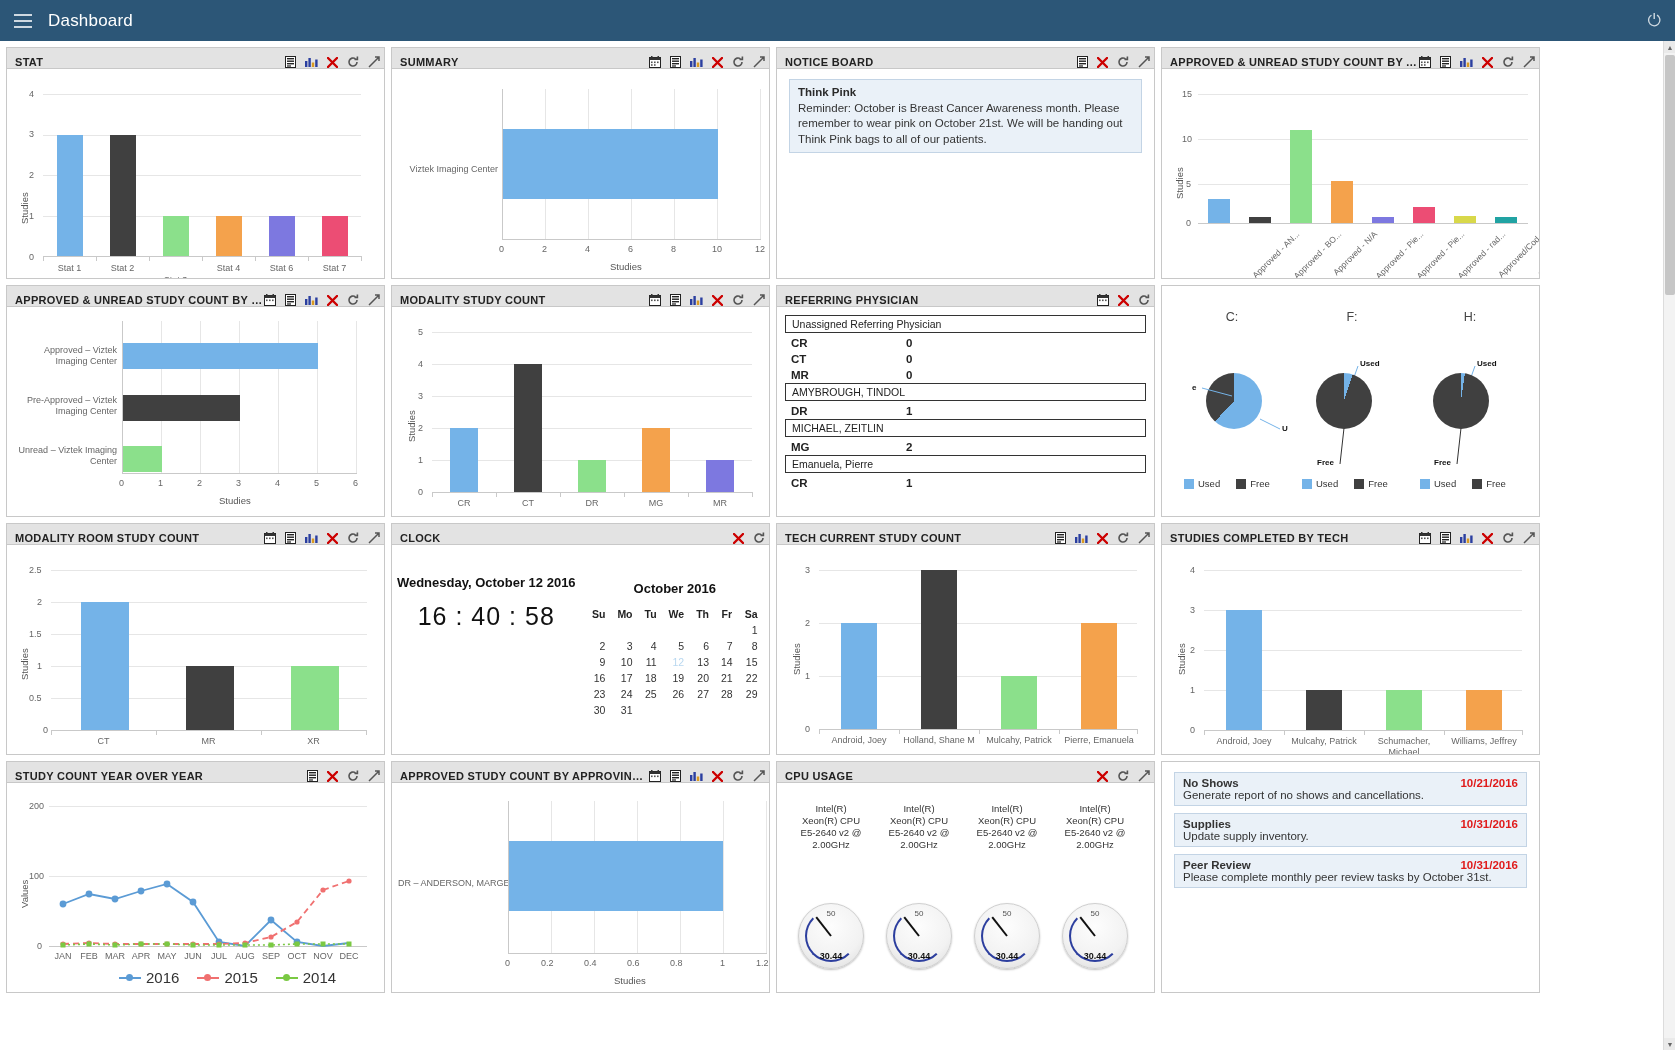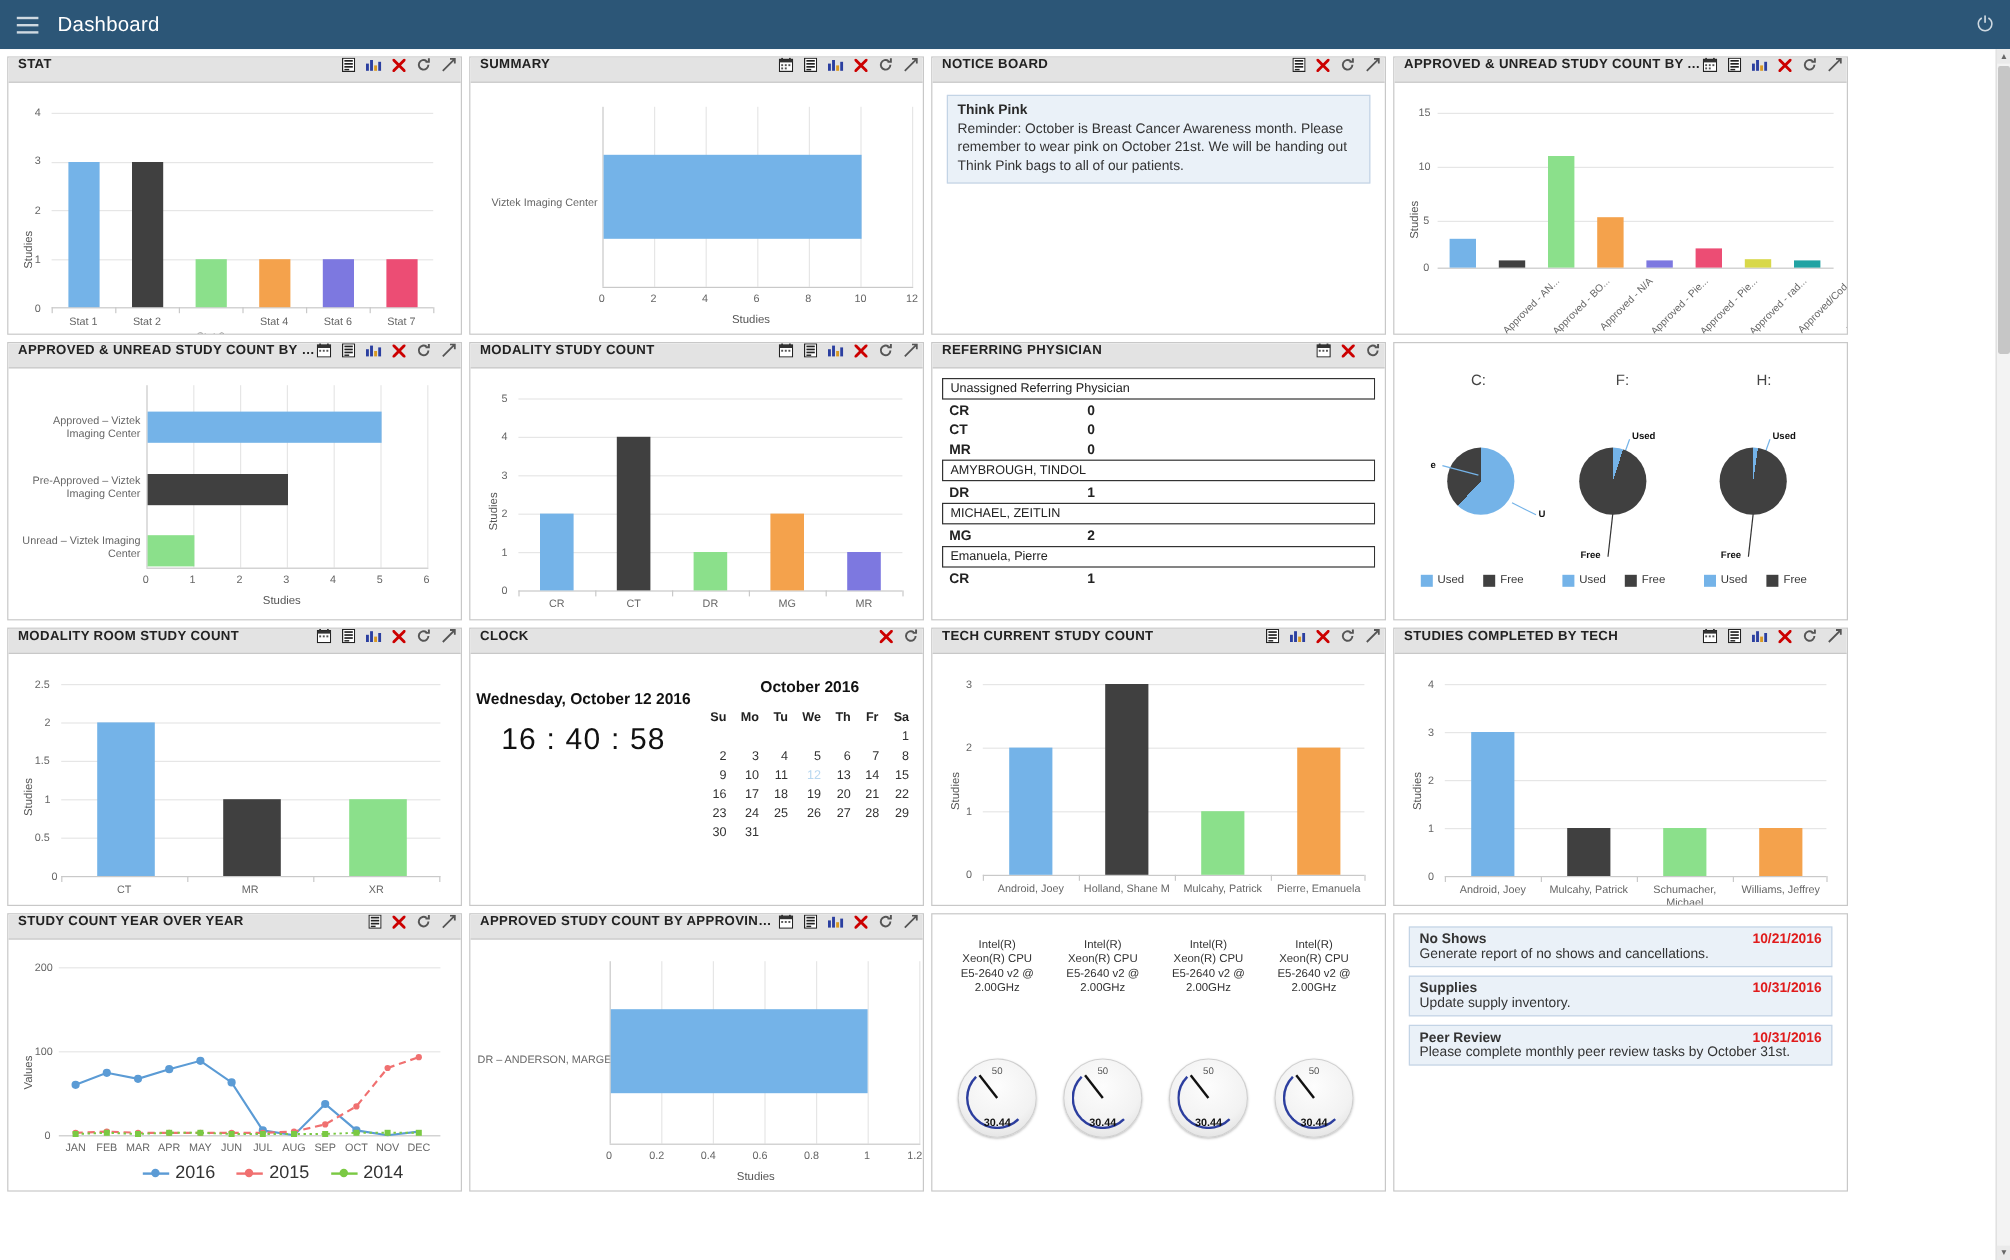--- a/index.html
+++ b/index.html
@@ -36,21 +36,21 @@
     overflow:hidden;
   }
   .panel {
     border:1px solid #c8c8c8;
     background:#fff;
     display:flex; flex-direction:column;
     overflow:hidden;
   }
   .panel-head {
     height:21px; background:#e3e3e3; border-bottom:1px solid #c8c8c8;
-    display:flex; align-items:flex-start; padding:0 4px 0 8px;
+    display:flex; align-items:flex-end; padding:0 4px 0 8px;
     flex:0 0 auto;
   }
   .panel-title {
     font-size:11px; font-weight:bold; letter-spacing:.3px; color:#222;
     white-space:nowrap; overflow:hidden; text-overflow:ellipsis;
     text-transform:uppercase;
   }
   .panel-tools { margin-left:auto; display:flex; align-items:center; gap:9px; }
   .tool { cursor:pointer; line-height:1; display:inline-flex; }
   .tool svg { display:block; }
@@ -96,21 +96,21 @@
   }
   .rp-row { display:flex; padding:2px 6px; font-size:11.5px; color:#222; }
   .rp-row .k { width:115px; font-weight:bold;}
   .rp-row .v { font-weight:bold;}
 
   
   .clock-wrap { position:absolute; inset:0; display:flex; }
   .clock-left { width:50%; text-align:center; padding-top:30px;}
   .clock-date { font-weight:bold; font-size:13px; color:#111; line-height:1.25;}
   .clock-time { font-size:25px; color:#111; margin-top:11px; letter-spacing:1px;}
-  .cal { width:50%; padding-top:20px; }
+  .cal { width:50%; padding-top:36px; }
   .cal-title { text-align:center; font-weight:bold; font-size:13px; color:#111;}
   .cal table { margin:10px auto 0; border-collapse:collapse; }
   .cal th { font-size:10.5px; font-weight:bold; color:#222; padding:2px 6px;}
   .cal td { font-size:10.5px; color:#333; padding:2px 6px; text-align:right;}
   .cal td.today { color:#b9d8f0; }
 
   
   .pie-area { position:absolute; inset:0; }
   .pie-title { position:absolute; font-size:12.5px; color:#444; text-align:center;}
   .pie { position:absolute; border-radius:50%; }
@@ -1237,20 +1237,41 @@
         <div class="tick" style="left:235px; top:175px;">0.6</div>
         <div class="tick" style="left:278px; top:175px;">0.8</div>
         <div class="tick" style="left:328px; top:175px;">1</div>
         <div class="tick" style="left:364px; top:175px;">1.2</div>
         <div class="xlab" style="left:222px; top:192px;">Studies</div>
       </div>
     </div>
   </div>
 
   <div class="panel">
+    <div class="panel-head">
+      <div class="panel-title">CPU USAGE</div>
+      <div class="panel-tools">
+        <span class="tool">
+            <svg width="11" height="11" viewBox="0 0 11 11">
+              <path d="M1 1 L10 10 M10 1 L1 10" stroke="#cc0000" stroke-width="2.4" stroke-linecap="round"></path>
+            </svg>
+          </span>
+        <span class="tool">
+            <svg width="12" height="12" viewBox="0 0 12 12">
+              <path d="M10 6a4 4 0 1 1-1.6-3.2" fill="none" stroke="#555" stroke-width="1.6"></path>
+              <path d="M10.4 0.6 L10.4 3.4 L7.6 3.4" fill="none" stroke="#555" stroke-width="1.6"></path>
+            </svg>
+          </span>
+        <span class="tool">
+            <svg width="12" height="12" viewBox="0 0 12 12">
+              <path d="M1 11 L11 1 M7 1 L11 1 L11 5" stroke="#555" stroke-width="1.5" fill="none"></path>
+            </svg>
+          </span>
+      </div>
+    </div>
     <div class="panel-body">
       <div class="cpu-col" style="left:20px; top:20px; width:68px;">Intel(R) Xeon(R) CPU E5-2640 v2 @ 2.00GHz</div>
       <div class="cpu-col" style="left:108px; top:20px; width:68px;">Intel(R) Xeon(R) CPU E5-2640 v2 @ 2.00GHz</div>
       <div class="cpu-col" style="left:196px; top:20px; width:68px;">Intel(R) Xeon(R) CPU E5-2640 v2 @ 2.00GHz</div>
       <div class="cpu-col" style="left:284px; top:20px; width:68px;">Intel(R) Xeon(R) CPU E5-2640 v2 @ 2.00GHz</div>
 
       <div class="gauge" style="left:21px; top:120px;">
         <div class="ring"></div>
           <div class="needle"></div>
         <div class="g50">50</div>

